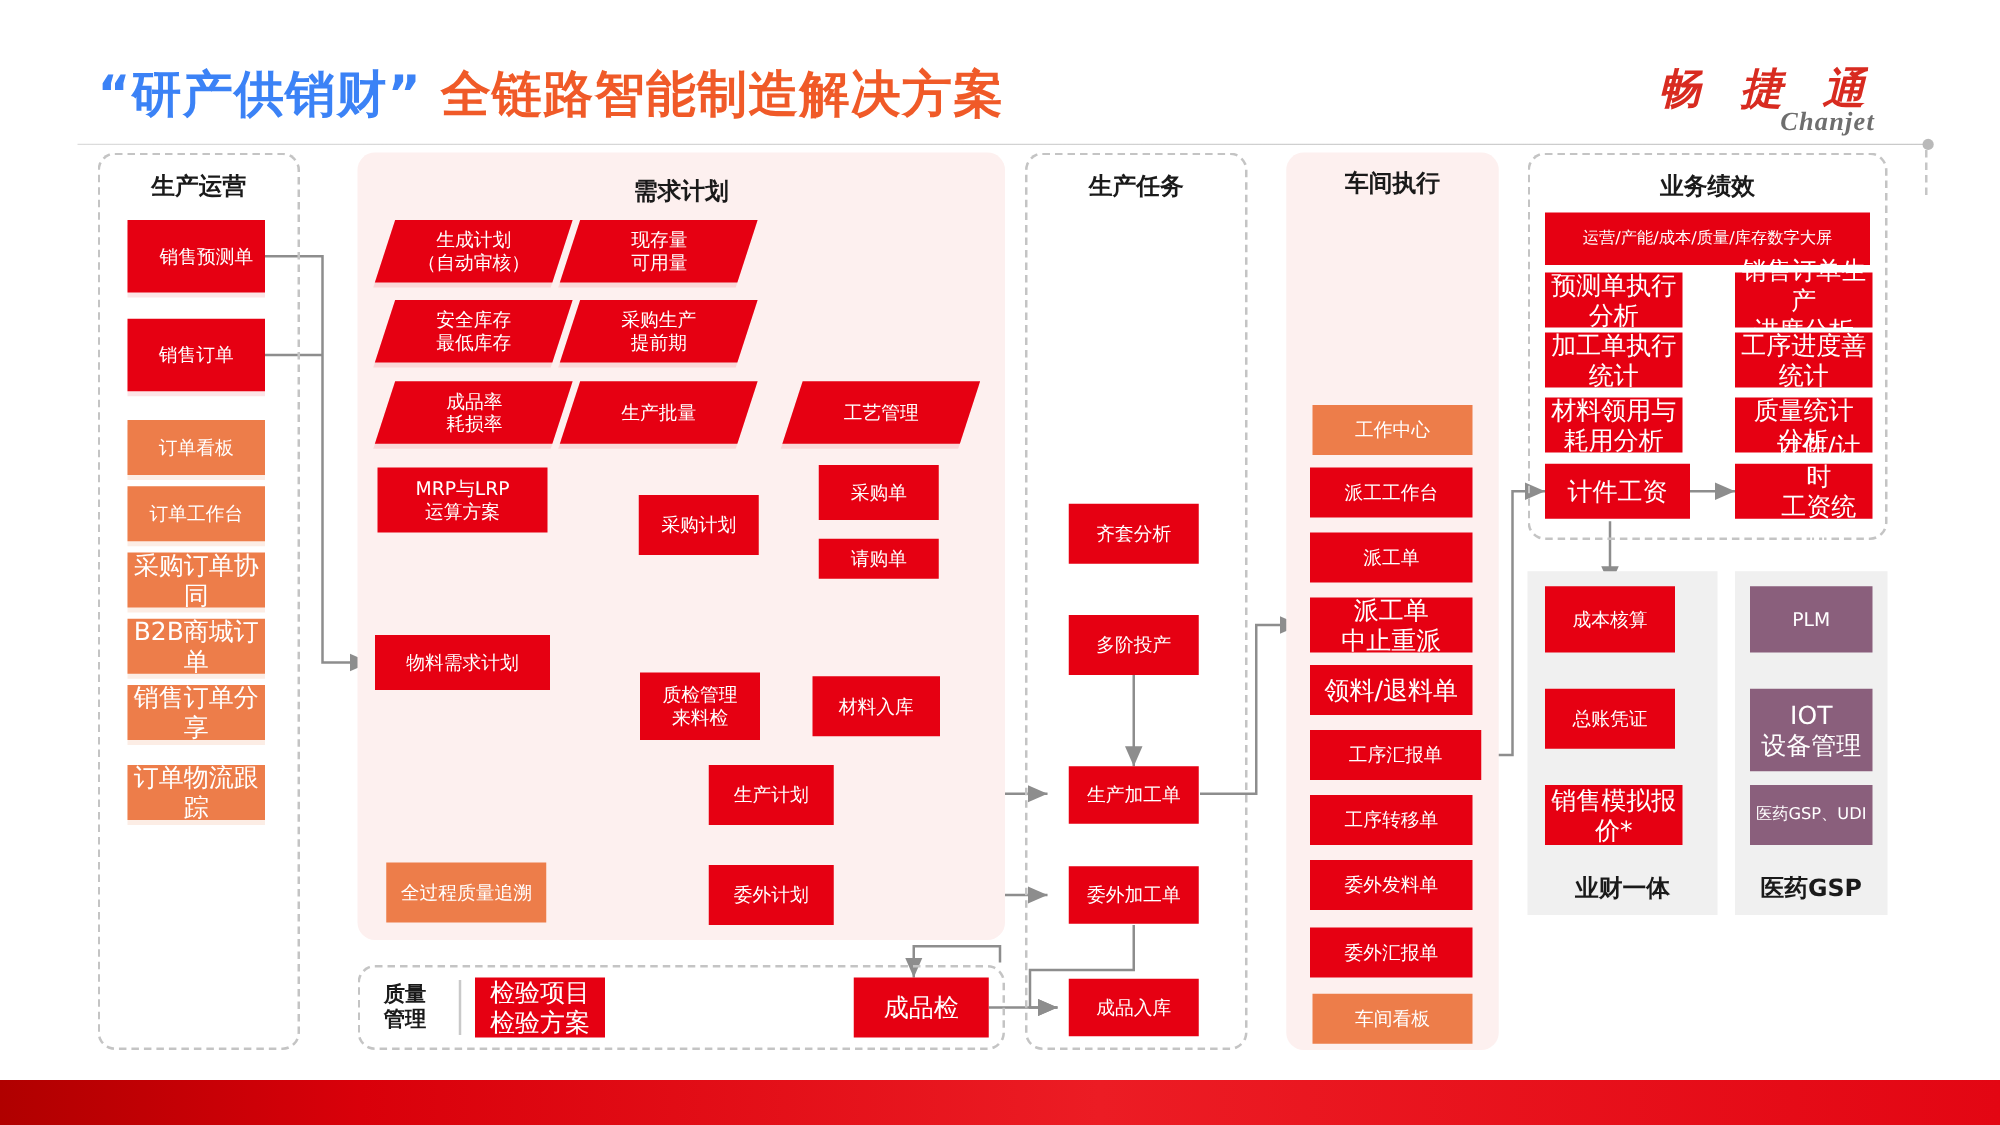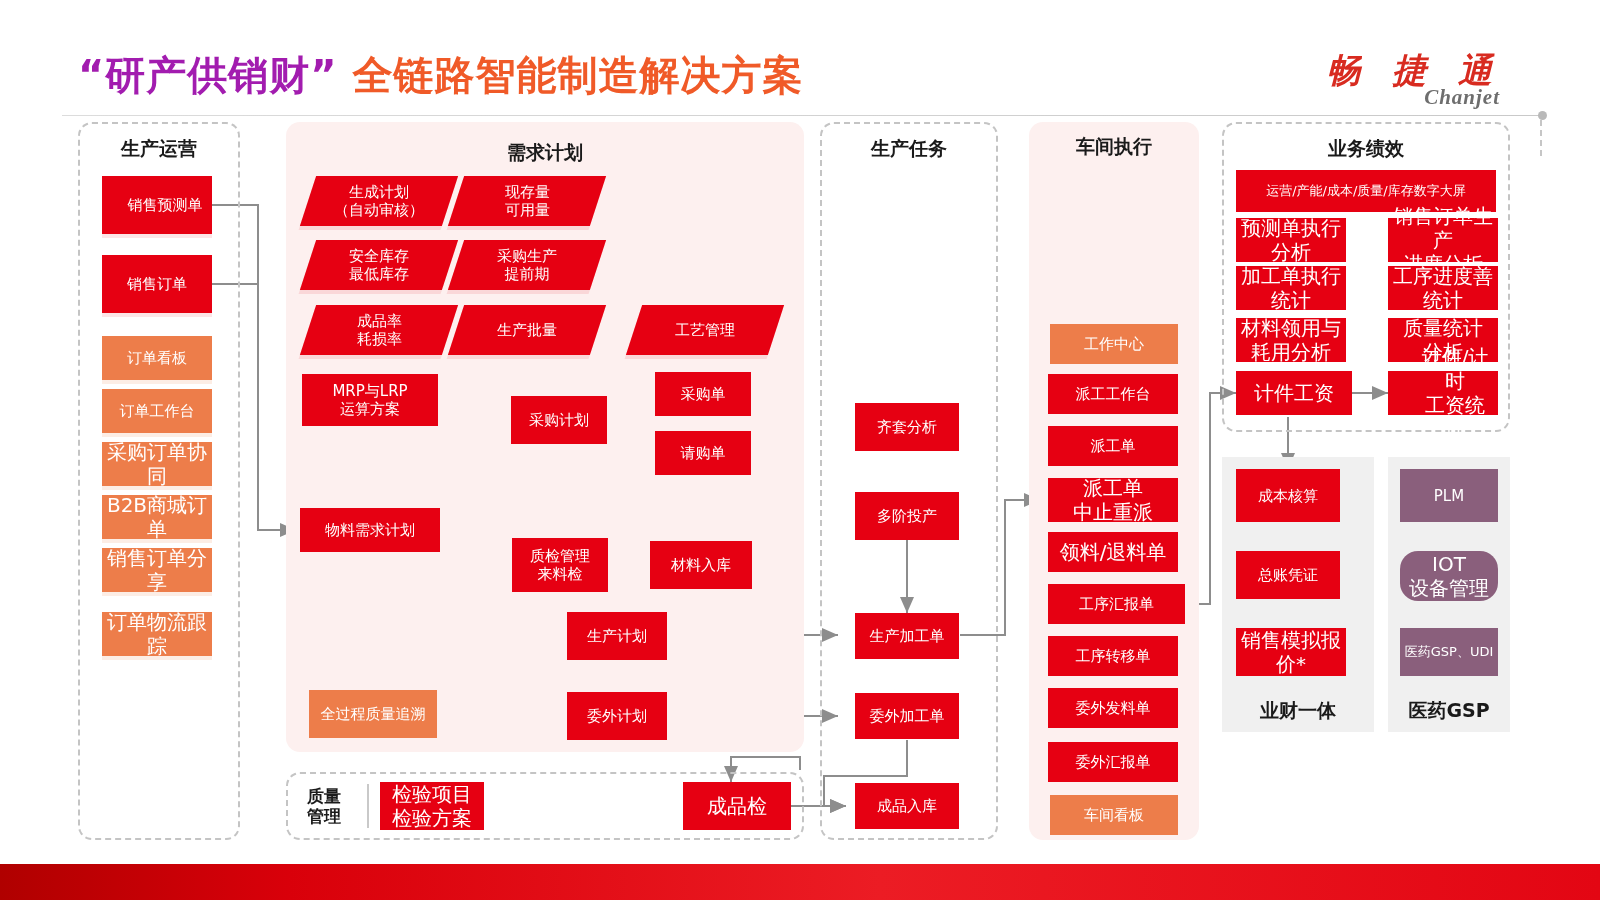--- a/index.html
+++ b/index.html
@@ -10,21 +10,21 @@
     overflow: hidden;
   }
   #canvas { position: relative; width: 1600px; height: 900px; background:#fff; }
 
   
   .title {
     position: absolute; left: 78px; top: 48px;
     font-size: 40px; font-weight: 700; letter-spacing: 1px;
     white-space: nowrap;
   }
-  .title .q { color: #a21caf; }
+  .title .q { color: #3b82f6; }
   .title .r { color: #F05A28; }
 
   .logo-cn {
     position: absolute; right: 98px; top: 48px;
     font-size: 34px; font-weight: 700; color: #D82B20;
     letter-spacing: 10px; font-style: italic;
     font-family: "DejaVu Sans", "Liberation Sans", sans-serif;
   }
   .logo-en {
     position: absolute; right: 100px; top: 85px;
@@ -212,21 +212,21 @@
     <span>生产批量</span>
   </div>
   <div class="chip" style="left:634px; top:305px; width:142px; height:50px;">
     <span>工艺管理</span>
   </div>
 
   <div class="box red" style="left:302px; top:374px; width:136px; height:52px;">MRP与LRP
 运算方案</div>
   <div class="box red" style="left:511px; top:396px; width:96px; height:48px;">采购计划</div>
   <div class="box red" style="left:655px; top:372px; width:96px; height:44px;">采购单</div>
-  <div class="box red" style="left:655px; top:431px; width:96px; height:44px;">请购单</div>
+  <div class="box red" style="left:655px; top:431px; width:96px; height:32px;">请购单</div>
   <div class="box red" style="left:300px; top:508px; width:140px; height:44px;">物料需求计划</div>
   <div class="box red" style="left:512px; top:538px; width:96px; height:54px;">质检管理
 来料检</div>
   <div class="box red" style="left:650px; top:541px; width:102px; height:48px;">材料入库</div>
   <div class="box red" style="left:567px; top:612px; width:100px; height:48px;">生产计划</div>
   <div class="box red" style="left:567px; top:692px; width:100px; height:48px;">委外计划</div>
   <div class="box orange" style="left:309px; top:690px; width:128px; height:48px;">全过程质量追溯</div>
 
   <div class="panel dashed" style="left:286px; top:772px; width:518px; height:68px;"></div>
   <div class="panel-title" style="left:296px; top:786px; width:56px; font-size:17px; white-space:pre-line; line-height:1.2;">质量
@@ -286,18 +286,18 @@
     <div class="panel-title bottom">业财一体</div>
   </div>
   <div class="box red" style="left:1236px; top:469px; width:104px; height:53px;">成本核算</div>
   <div class="box red" style="left:1236px; top:551px; width:104px; height:48px;">总账凭证</div>
   <div class="box red small" style="left:1236px; top:628px; width:110px; height:48px;">销售模拟报价*</div>
 
   <div class="panel grey" style="left:1388px; top:457px; width:122px; height:275px;">
     <div class="panel-title bottom">医药GSP</div>
   </div>
   <div class="box purple" style="left:1400px; top:469px; width:98px; height:53px;">PLM</div>
-  <div class="box purple small" style="left:1400px; top:551px; width:98px; height:50px;border-radius:18px;">IOT
+  <div class="box purple small" style="left:1400px; top:551px; width:98px; height:66px;">IOT
 设备管理</div>
   <div class="box purple tiny" style="left:1400px; top:628px; width:98px; height:48px;">医药GSP、UDI</div>
 
   <div class="footer-bar"></div>
 </div>
 
 </body></html>

